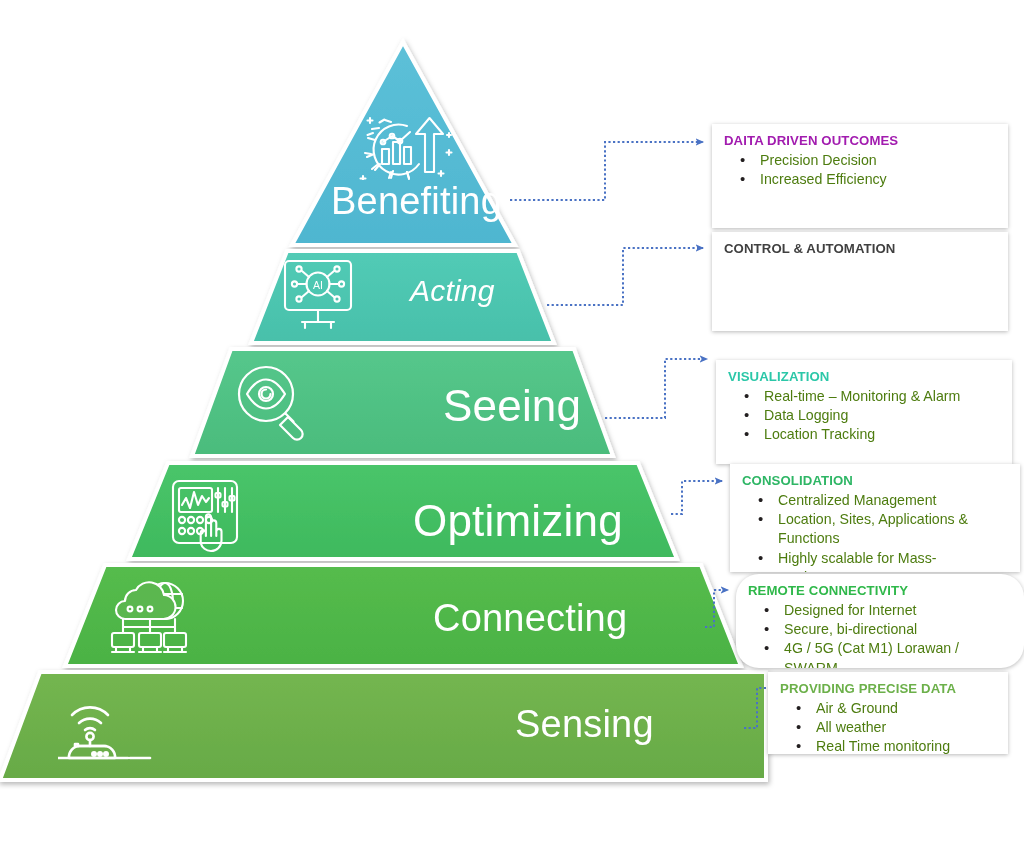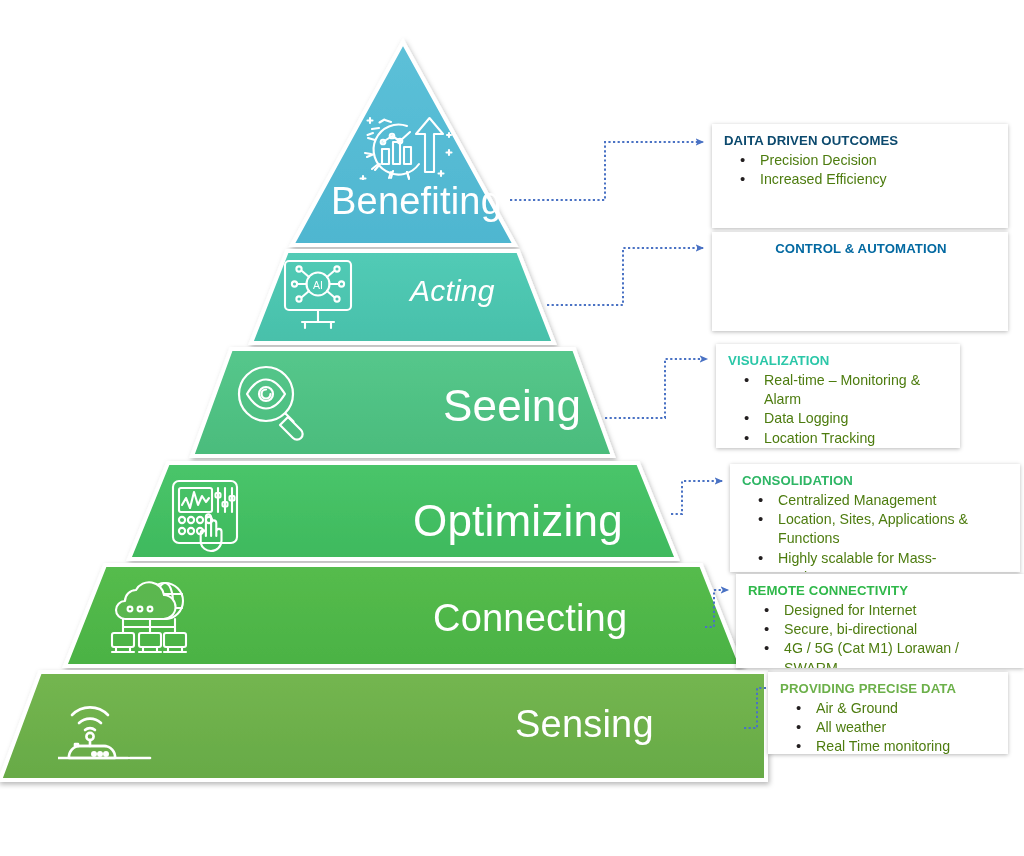--- a/index.html
+++ b/index.html
@@ -281,50 +281,50 @@
 
       <path d="M671,514 L682,514 L682,481 L722,481" marker-end="url(#arrowBlue)"></path>
 
       <path d="M705,627 L714,627 L714,590 L728,590" marker-end="url(#arrowBlue)"></path>
 
       <path d="M744,728 L757,728 L757,688 L785,688" marker-end="url(#arrowBlue)"></path>
     </g>
   </svg>
 
   <div class="callout" style="left:712px; top:124px; width:296px; height:104px;">
-    <p class="callout-title" style="color:#0c4a6e;">DAITA DRIVEN OUTCOMES</p>
+    <p class="callout-title" style="color:#a21caf;">DAITA DRIVEN OUTCOMES</p>
     <ul class="callout-list">
       <li>Precision Decision</li>
       <li>Increased Efficiency</li>
     </ul>
   </div>
 
   <div class="callout" style="left:712px; top:232px; width:296px; height:99px;">
-    <p class="callout-title" style="color:#0369a1;text-align:center;">CONTROL &amp; AUTOMATION</p>
-  </div>
-
-  <div class="callout" style="left:716px; top:344px; width:244px; height:104px;">
+    <p class="callout-title" style="color:#404040;">CONTROL &amp; AUTOMATION</p>
+  </div>
+
+  <div class="callout" style="left:716px; top:360px; width:296px; height:104px;">
     <p class="callout-title" style="color:#2bc7a8;">VISUALIZATION</p>
     <ul class="callout-list">
       <li>Real-time – Monitoring &amp; Alarm</li>
       <li>Data Logging</li>
       <li>Location Tracking</li>
     </ul>
   </div>
 
   <div class="callout" style="left:730px; top:464px; width:290px; height:108px;">
     <p class="callout-title" style="color:#2eb665;">CONSOLIDATION</p>
     <ul class="callout-list">
       <li>Centralized Management</li>
       <li>Location, Sites, Applications &amp; Functions</li>
       <li>Highly scalable for Mass-Deployment</li>
     </ul>
   </div>
 
-  <div class="callout" style="left:736px; top:574px; width:288px; height:94px;">
+  <div class="callout" style="left:736px; top:574px; width:288px; height:94px;border-radius:23px;">
     <p class="callout-title" style="color:#2fb84a;">REMOTE CONNECTIVITY</p>
     <ul class="callout-list">
       <li>Designed for Internet</li>
       <li>Secure, bi-directional</li>
       <li>4G / 5G (Cat M1) Lorawan / SWARM</li>
     </ul>
   </div>
 
   <div class="callout" style="left:768px; top:672px; width:240px; height:82px;">
     <p class="callout-title" style="color:#6cb04a;">PROVIDING PRECISE DATA</p>

